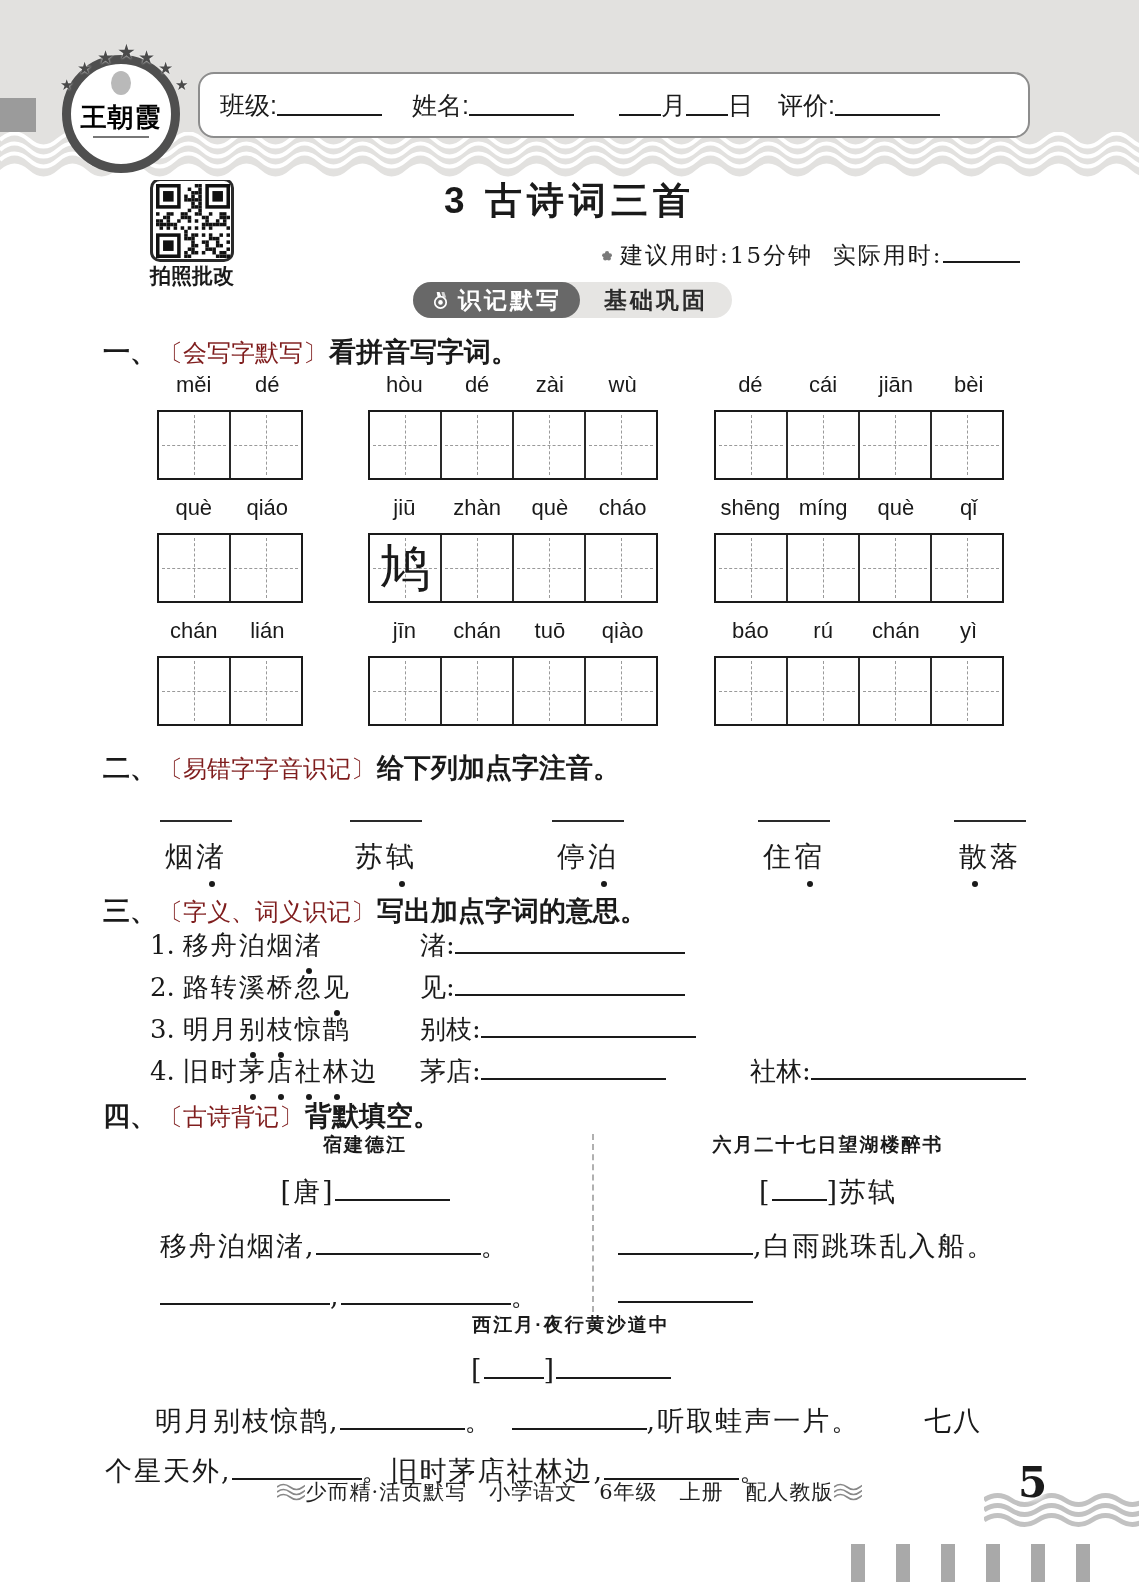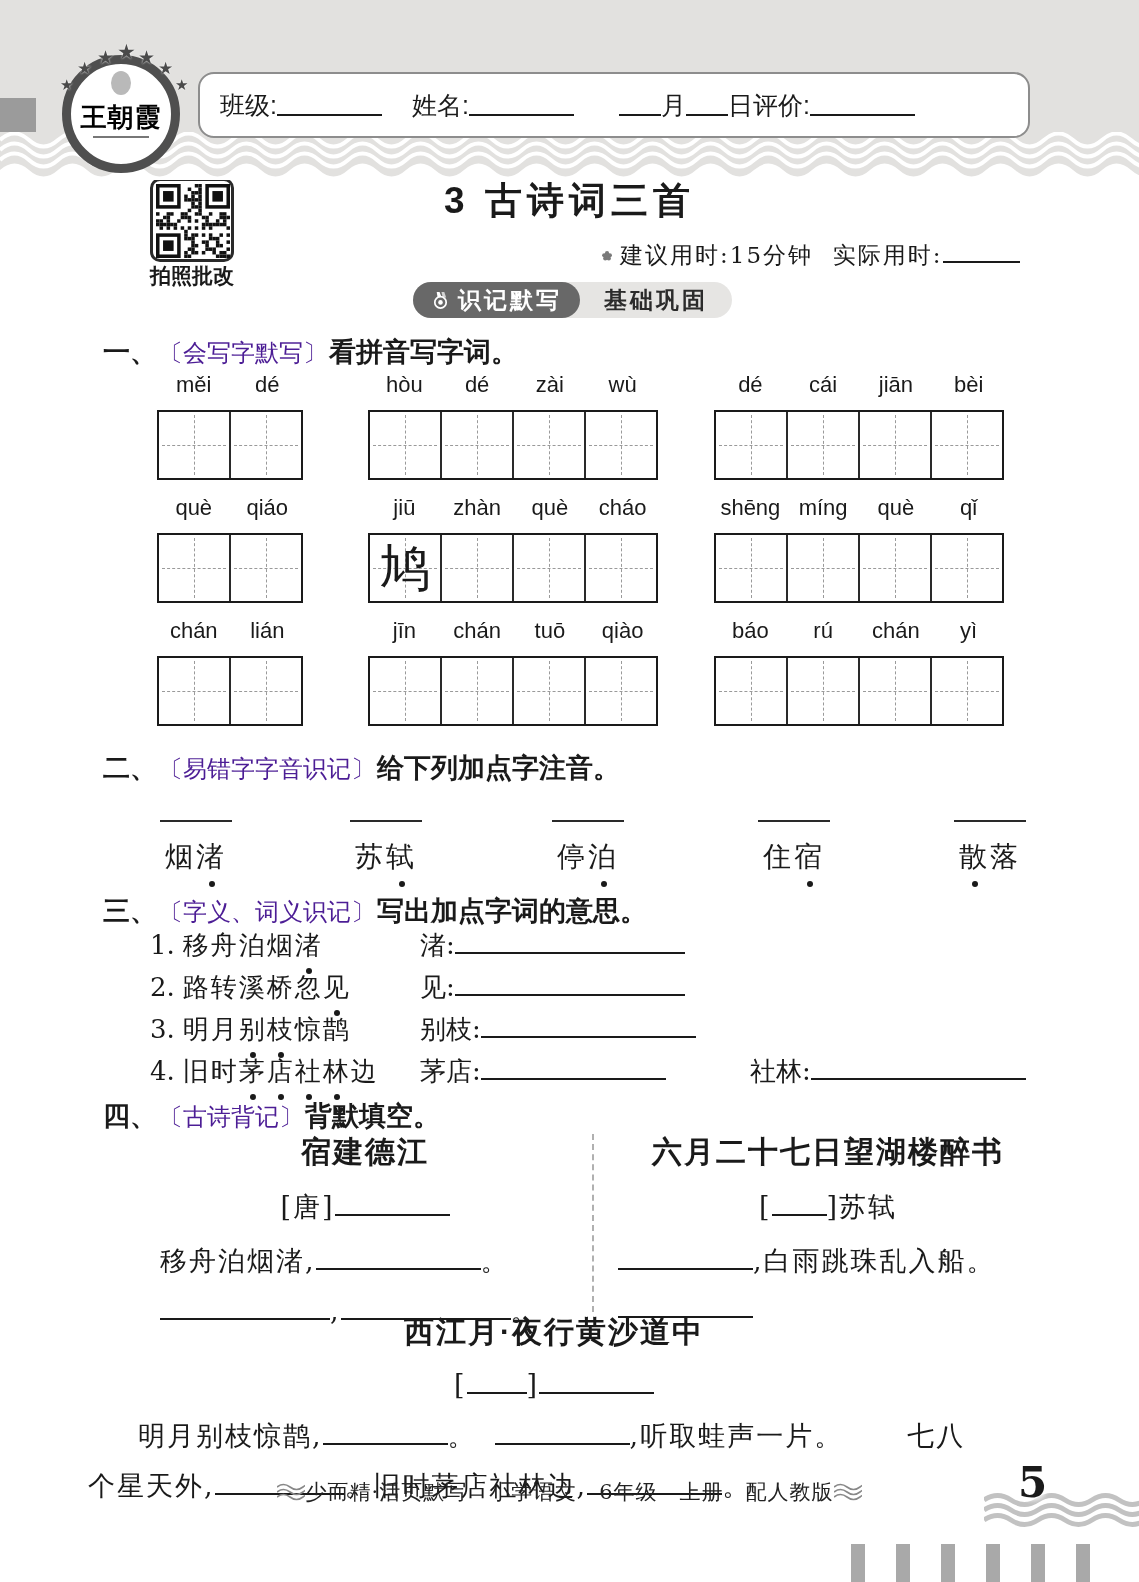--- a/index.html
+++ b/index.html
@@ -30,21 +30,21 @@
   .timerow{left:600px;top:240px;width:420px;display:flex;align-items:baseline;justify-content:space-between;
       font-family:"DejaVu Serif",serif;font-size:23px;letter-spacing:2px;white-space:nowrap;}
   .badge-outer{left:413px;top:282px;height:36px;background:#e6e5e3;border-radius:18px;display:inline-flex;
       align-items:center;}
   .badge-dark{height:36px;background:#686868;border-radius:18px;display:inline-flex;align-items:center;
       padding:0 18px;color:#fff;font-weight:bold;font-size:23px;letter-spacing:3px;gap:8px;}
   .badge-light{padding:0 24px;color:#2b2b2b;font-weight:bold;font-size:23px;letter-spacing:3px;}
   
   .sechdr{display:flex;align-items:baseline;white-space:nowrap;}
   .sechdr .num{font-weight:bold;font-size:27px;}
-  .sechdr .tag{font-family:"DejaVu Serif",serif;font-size:24px;color:#4c1d95;margin:0 2px;}
+  .sechdr .tag{font-family:"DejaVu Serif",serif;font-size:24px;color:#7f1d1d;margin:0 2px;}
   .sechdr .cmd{font-weight:bold;font-size:27px;}
   
   .pyrow{position:absolute;display:flex;}
   .pyrow span{flex:1;text-align:center;font-size:22px;white-space:nowrap;}
   .tgroup{position:absolute;display:flex;border:2.5px solid #1a1a1a;background:#fff;}
   .tcell{width:70px;height:66px;position:relative;border-left:2px solid #2a2a2a;}
   .tcell:first-child{border-left:none;}
   .tcell::before{content:"";position:absolute;left:50%;top:3px;bottom:3px;border-left:1px dashed #9a9a9a;}
   .tcell::after{content:"";position:absolute;top:50%;left:3px;right:3px;border-top:1px dashed #9a9a9a;}
   .prefill{position:absolute;left:0;right:0;top:0;bottom:0;line-height:66px;text-align:center;
@@ -55,21 +55,21 @@
   .word{font-family:"DejaVu Serif",serif;font-size:28px;letter-spacing:3px;white-space:nowrap;}
   .dotchar{position:relative;}
   .dotchar::after{content:"";position:absolute;left:50%;transform:translateX(-50%);bottom:-14px;
       width:6px;height:6px;border-radius:50%;background:#1a1a1a;}
   
   .phrase{position:absolute;font-family:"DejaVu Serif",serif;font-size:26px;letter-spacing:2px;white-space:nowrap;}
   .phrase .no{margin-right:8px;letter-spacing:0;}
   .answer{position:absolute;font-family:"DejaVu Serif",serif;font-size:26px;white-space:nowrap;}
   
   .poem{position:absolute;font-family:"DejaVu Serif",serif;font-size:27px;}
-  .poem .ptitle{text-align:center;font-family:"Liberation Sans",sans-serif;font-weight:bold;font-size:30px;
+  .poem .ptitle{text-align:center;font-family:"Liberation Sans",sans-serif;font-weight:bold;font-size:19px;
       letter-spacing:2px;}
   .pline{margin-top:14px;white-space:nowrap;letter-spacing:2px;}
   .pcenter{text-align:center;}
   .divider{border-left:2px dashed #b0b0b0;width:0;}
   .sp{display:inline-block;}
   
   .footer{left:0;top:1478px;width:1139px;text-align:center;z-index:2;}
   .footer-inner{display:inline-flex;align-items:center;gap:0;font-family:"DejaVu Serif",serif;
       font-size:21px;letter-spacing:1px;color:#222;}
   .pageno{left:1018px;top:1458px;font-family:"DejaVu Serif",serif;font-weight:bold;font-size:42px;z-index:3;
@@ -109,21 +109,21 @@
 
   <div class="abs infobox">
     <span>班级:</span>
     <span class="u" style="width:105px;"></span>
     <span style="margin-left:30px;">姓名:</span>
     <span class="u" style="width:105px;"></span>
     <span class="u" style="width:42px;margin-left:45px;"></span>
     <span>月</span>
     <span class="u" style="width:42px;"></span>
     <span>日</span>
-    <span style="">评价:</span>
+    <span style="margin-left:25px;">评价:</span>
     <span class="u" style="width:105px;"></span>
   </div>
 
   <div class="abs qr">
     <svg id="qr-svg" width="74" height="74" viewBox="0 0 21 21">
         <g fill="#111">
           <rect x="0" y="0" width="7" height="7"></rect>
           <rect x="1" y="1" width="5" height="5" fill="#fff"></rect>
           <rect x="2" y="2" width="3" height="3" fill="#111"></rect>
           <rect x="14" y="0" width="7" height="7"></rect>
@@ -446,21 +446,21 @@
       <div class="pline" style="margin-top: 18px; padding-left: 20px;"><span>移舟泊烟渚,</span><span class="u" style="width: 165px;"></span><span>。</span></div>
       <div class="pline" style="margin-top: 14px; padding-left: 20px;"><span class="u" style="width: 170px;"></span><span>,</span><span class="u" style="width: 170px;"></span><span>。</span></div>
     </div>
   <div class="abs divider" style="left:592px;top:1134px;height:178px;"></div>
   <div id="poem-right" class="abs poem" style="left:618px;top:1132px;width:420px;">
       <div class="ptitle">六月二十七日望湖楼醉书</div>
       <div class="pline pcenter" style="margin-top: 16px;"><span>[</span><span class="u" style="width: 55px;"></span><span>]苏轼</span></div>
       <div class="pline" style="margin-top: 18px;"><span class="u" style="width: 135px;"></span><span>,白雨跳珠乱入船。</span></div>
       <div class="pline" style="margin-top: 14px;"><span class="u" style="width: 135px;"></span></div>
     </div>
-  <div id="poem-center" class="abs poem" style="left:88px;top:1312px;width:932px;">
+  <div id="poem-center" class="abs poem" style="left:105px;top:1312px;width:932px;">
       <div class="ptitle">西江月·夜行黄沙道中</div>
       <div class="pline pcenter" style="margin-top: 16px;"><span>[</span><span class="u" style="width: 60px;"></span><span>]</span><span class="u" style="width: 115px;"></span></div>
       <div class="pline" style="margin-top: 18px;"><span class="sp" style="width: 50px;"></span><span>明月别枝惊鹊,</span><span class="u" style="width: 125px;"></span><span>。</span><span class="sp" style="width: 18px;"></span><span class="u" style="width: 135px;"></span><span>,听取蛙声一片。</span><span class="sp" style="width: 64px;"></span><span>七八</span></div>
       <div class="pline" style="margin-top: 14px;"><span>个星天外,</span><span class="u" style="width: 130px;"></span><span>。旧时茅店社林边,</span><span class="u" style="width: 135px;"></span><span>。</span></div>
     </div>
 
   <div class="abs footer">
     <span class="footer-inner">
       <svg class="fw" width="28" height="18" viewBox="0 0 28 18">
           <path d="M0 4q6.5 -5 13 0q6.5 5 13 0q6.5 -5 13 0q6.5 5 13 0" fill="none" stroke="#888" stroke-width="1.6"></path>

